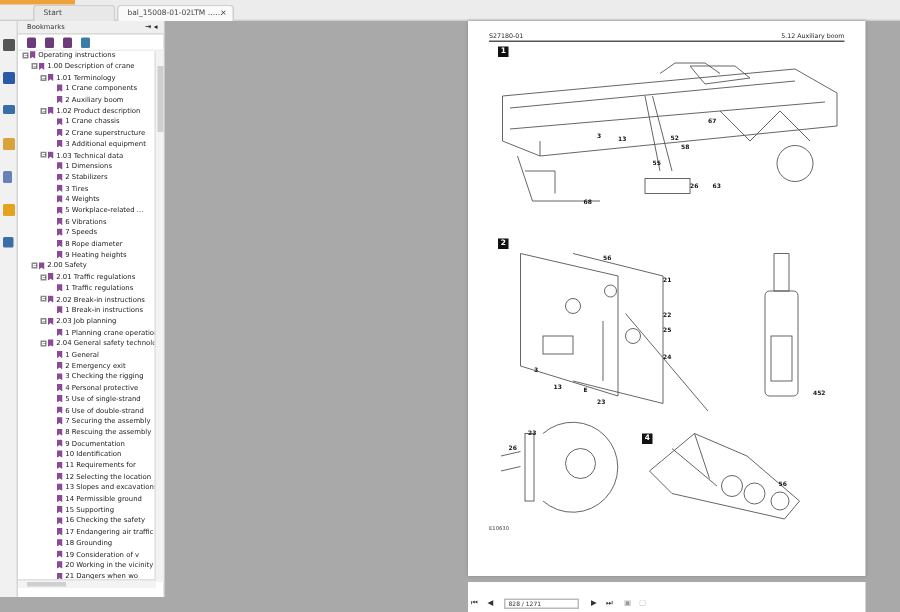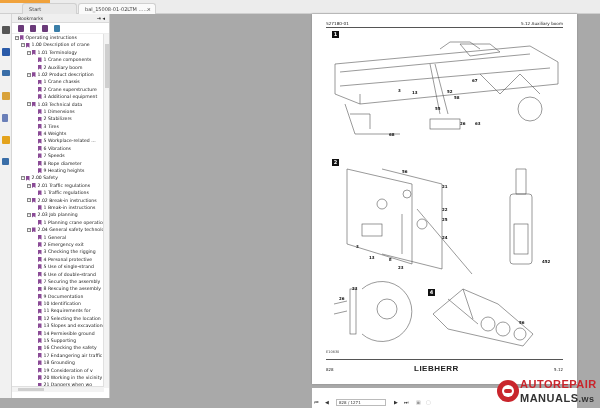--- a/index.html
+++ b/index.html
@@ -232,37 +232,27 @@
         <circle cx="60" cy="40" r="7"></circle>
           <circle cx="75" cy="45" r="7"></circle>
           <circle cx="92" cy="50" r="6"></circle>
         <path d="M20 15 L50 40 M35 5 L45 35"></path>
       </g>
     </svg>
     <span class="callout" style="left:207px;top:306px;">56</span>
 
     <div class="fig-code">E10630</div>
 
-    <div class="page-foot">
-      <span class="l">828</span>
-      <span class="c">LIEBHERR</span>
-      <span class="r">5.12</span>
-    </div>
   </div>
 
   <div class="page2"></div>
 
   <div class="navbar">
     <span class="nav-btn" style="left:2px;">⏮</span>
     <span class="nav-btn" style="left:13px;">◀</span>
     <div class="page-input">828 / 1271</div>
     <span class="nav-btn" style="left:82px;">▶</span>
     <span class="nav-btn" style="left:92px;">⏭</span>
     <span class="nav-btn" style="left:104px;color:#999;">▣</span>
     <span class="nav-btn" style="left:114px;color:#bbb;">▢</span>
   </div>
 
-  <div class="wm-logo">
-    <div class="circ"></div>
-    <div class="txt1">AUTOREPAIR</div>
-    <div class="txt2"><span>MANUALS</span><small>.ws</small></div>
-  </div>
 </div>
 
 </body></html>

